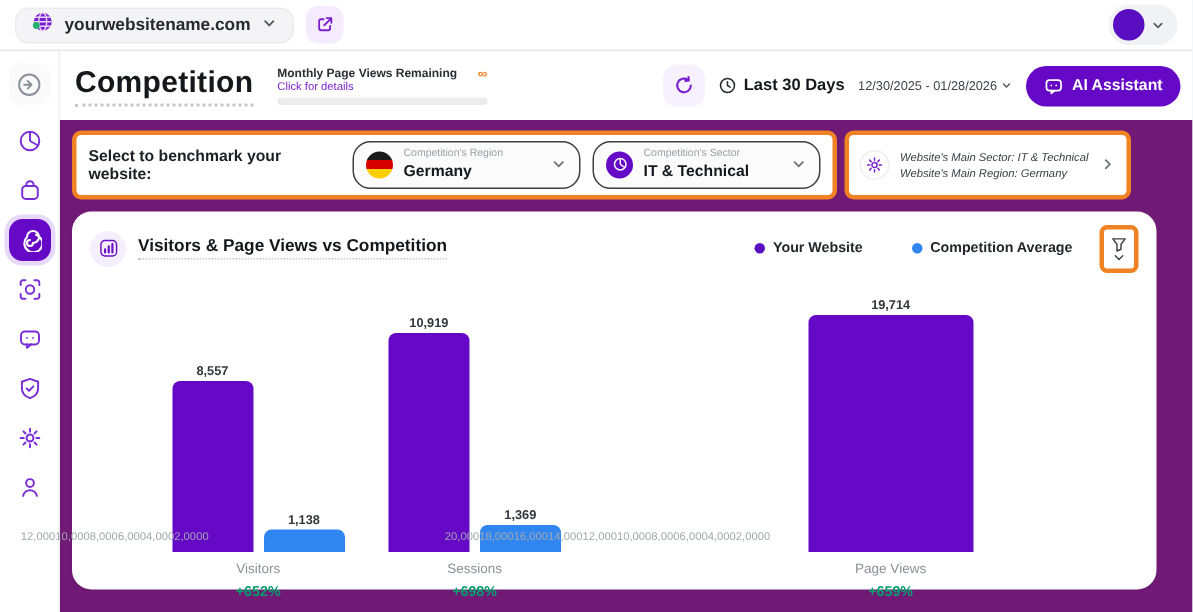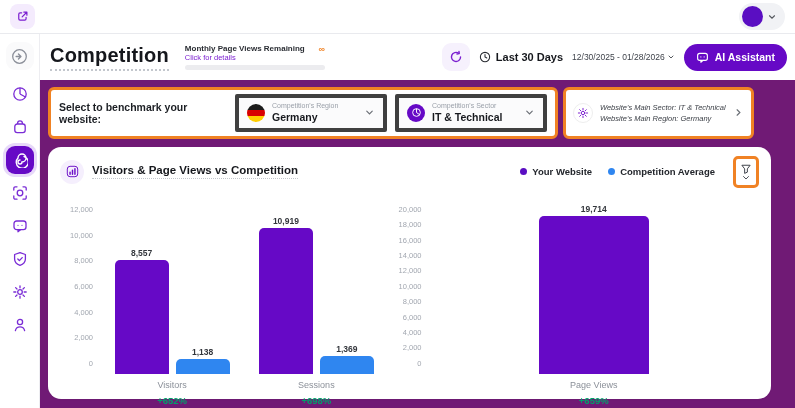--- a/index.html
+++ b/index.html
@@ -49,72 +49,88 @@
             border:none; border-radius:14px; height:27px; padding:0 12px;
             font-size:10.5px; font-weight:700; cursor:pointer; font-family:inherit; }
 
   
   .page-body { flex:1; background:#701a75; padding:7px 24px 6px 8px; }
 
   .bench-row { display:flex; align-items:stretch; gap:5px; }
   .anno { border:3px solid #F08224; border-radius:6px; background:#fff; }
   .bench-box { display:flex; align-items:center; gap:8px; padding:4px 8px; flex:0 0 auto; }
   .bench-label { font-size:10.5px; font-weight:700; color:#1c1f24; width:168px; }
-  .dd { display:flex; align-items:center; gap:7px; background:#fbfbfc; border:4px solid #404040;
-        border-radius:2px; padding:4px 8px; width:152px; cursor:pointer; }
+  .dd { display:flex; align-items:center; gap:7px; background:#fbfbfc; border:1px solid #404040;
+        border-radius:12px; padding:4px 8px; width:152px; cursor:pointer; }
   .dd-texts { display:flex; flex-direction:column; line-height:1.25; flex:1; min-width:0; }
   .dd-small { font-size:7px; color:#9aa0a9; }
   .dd-value { font-size:10.5px; font-weight:700; color:#17191e; white-space:nowrap; }
   .flag-de { width:18px; height:18px; border-radius:50%; flex:0 0 18px;
              background:linear-gradient(to bottom,#1b1b1b 0 33%,#d80000 33% 66%,#ffce00 66% 100%); }
   .circ-icon { width:18px; height:18px; border-radius:50%; background:#6609C6; flex:0 0 18px;
                display:flex; align-items:center; justify-content:center; color:#fff; }
   .site-box { display:flex; align-items:center; gap:7px; padding:3px 7px; }
   .site-icon { width:20px; height:20px; border-radius:50%; background:#fff; border:1px solid #eee;
                display:flex; align-items:center; justify-content:center; color:#7b1fd0; }
   .site-lines { font-size:7.5px; color:#3a3e45; line-height:1.5;font-style:italic; }
 
   
   .card { margin-top:8px; background:#fff; border-radius:13px; padding:9px 12px 6px 12px;
           height:252px; box-shadow:0 1px 2px rgba(20,20,40,.04); }
   .card-head { display:flex; align-items:center; gap:8px; }
   .card-icon { width:24px; height:24px; border-radius:50%; background:#f5effd;
                display:flex; align-items:center; justify-content:center; color:#6d0fc7; }
   .card-title { font-size:11.5px; font-weight:700; border-bottom:1.5px dotted #c3c7cd; padding-bottom:2px; }
-  .legend { margin-left:auto; display:flex; align-items:flex-end; gap:16px; }
+  .legend { margin-left:auto; display:flex; align-items:flex-end; gap:33px; }
   .legend-item { display:flex; align-items:center; gap:5px; cursor:pointer; }
   .legend-dot { width:7px; height:7px; border-radius:50%; }
   .legend-txt { font-size:9.5px; font-weight:700; color:#23262c; }
   .filter-anno { border:3px solid #F08224; border-radius:5px; width:26px; height:32px;
                  margin-left:10px; display:flex; flex-direction:column; align-items:center;
                  justify-content:center; color:#3c4048; cursor:pointer; }
 
   .charts { display:flex; margin-top:4px; }
   .chart { display:flex; padding-top:12px; }
   .chart-0 { width:47%; }
   .chart-1 { width:53%; }
-  .yaxis { width:40px; height:160px; display:flex; flex-direction:column; justify-content:space-between;
+  .yaxis { width:40px; height:160px; display:flex; flex-direction:row; justify-content:center;
            align-items:flex-end; padding-right:7px; font-size:7.5px; color:#a2a7b0; }
   .yaxis div { line-height:6px; transform:translateY(3px); }
   .plot { flex:1; display:flex; justify-content:space-around; align-items:flex-end; }
   .group { display:flex; flex-direction:column; align-items:center; }
   .bars { display:flex; align-items:flex-end; gap:7px; }
   .bar-wrap { display:flex; flex-direction:column; align-items:center; }
   .val { font-size:8.5px; font-weight:700; color:#33363c; margin-bottom:2px; }
   .bar { border-radius:5px 5px 0 0; }
   .chart-0 .bar { width:54px; }
   .chart-1 .bar { width:110px; }
   .chart-1 .bars { gap:14px; }
   .cat { font-size:9px; color:#8b9099; margin-top:6px; }
   .delta { font-size:9.5px; font-weight:800; color:#00A06A; margin-top:5px; }
 </style>
 </head>
 <body>
 
 <div class="topbar">
+  <div class="domain-pill">
+    <span>
+      <svg width="15" height="15" viewBox="0 0 16 16">
+          <circle cx="8" cy="8" r="6.4" fill="#7a1fd0"></circle>
+          <ellipse cx="8" cy="8" rx="2.8" ry="6.4" fill="none" stroke="#e9d7fb" stroke-width="1"></ellipse>
+          <path d="M1.8 8h12.4M2.6 4.8h10.8M2.6 11.2h10.8" stroke="#e9d7fb" stroke-width="1" fill="none"></path>
+          <circle cx="3.4" cy="10.6" r="2.4" fill="#23b26d"></circle>
+        </svg>
+    </span>
+    <span class="txt">yourwebsitename.com</span>
+    <span>
+      <svg width="11" height="11" viewBox="0 0 16 16" fill="none" stroke="#55595f" stroke-width="1.8" stroke-linecap="round">
+          <path d="M4 6l4 4 4-4"></path>
+        </svg>
+    </span>
+  </div>
   <div class="icon-btn">
     <svg width="13" height="13" viewBox="0 0 16 16" fill="none" stroke="#7b1fd0" stroke-width="1.5" stroke-linecap="round" stroke-linejoin="round">
         <path d="M7 3.5H5A1.6 1.6 0 0 0 3.4 5.1v5.8A1.6 1.6 0 0 0 5 12.5h5.8a1.6 1.6 0 0 0 1.6-1.6V9"></path>
         <path d="M9.6 2.6h3.8v3.8M12.9 3.1L7.6 8.4"></path>
       </svg>
   </div>
   <div class="avatar-pill">
     <span class="avatar"></span>
     <svg width="10" height="10" viewBox="0 0 16 16" fill="none" stroke="#55595f" stroke-width="1.8" stroke-linecap="round">
         <path d="M4 6l4 4 4-4"></path>

